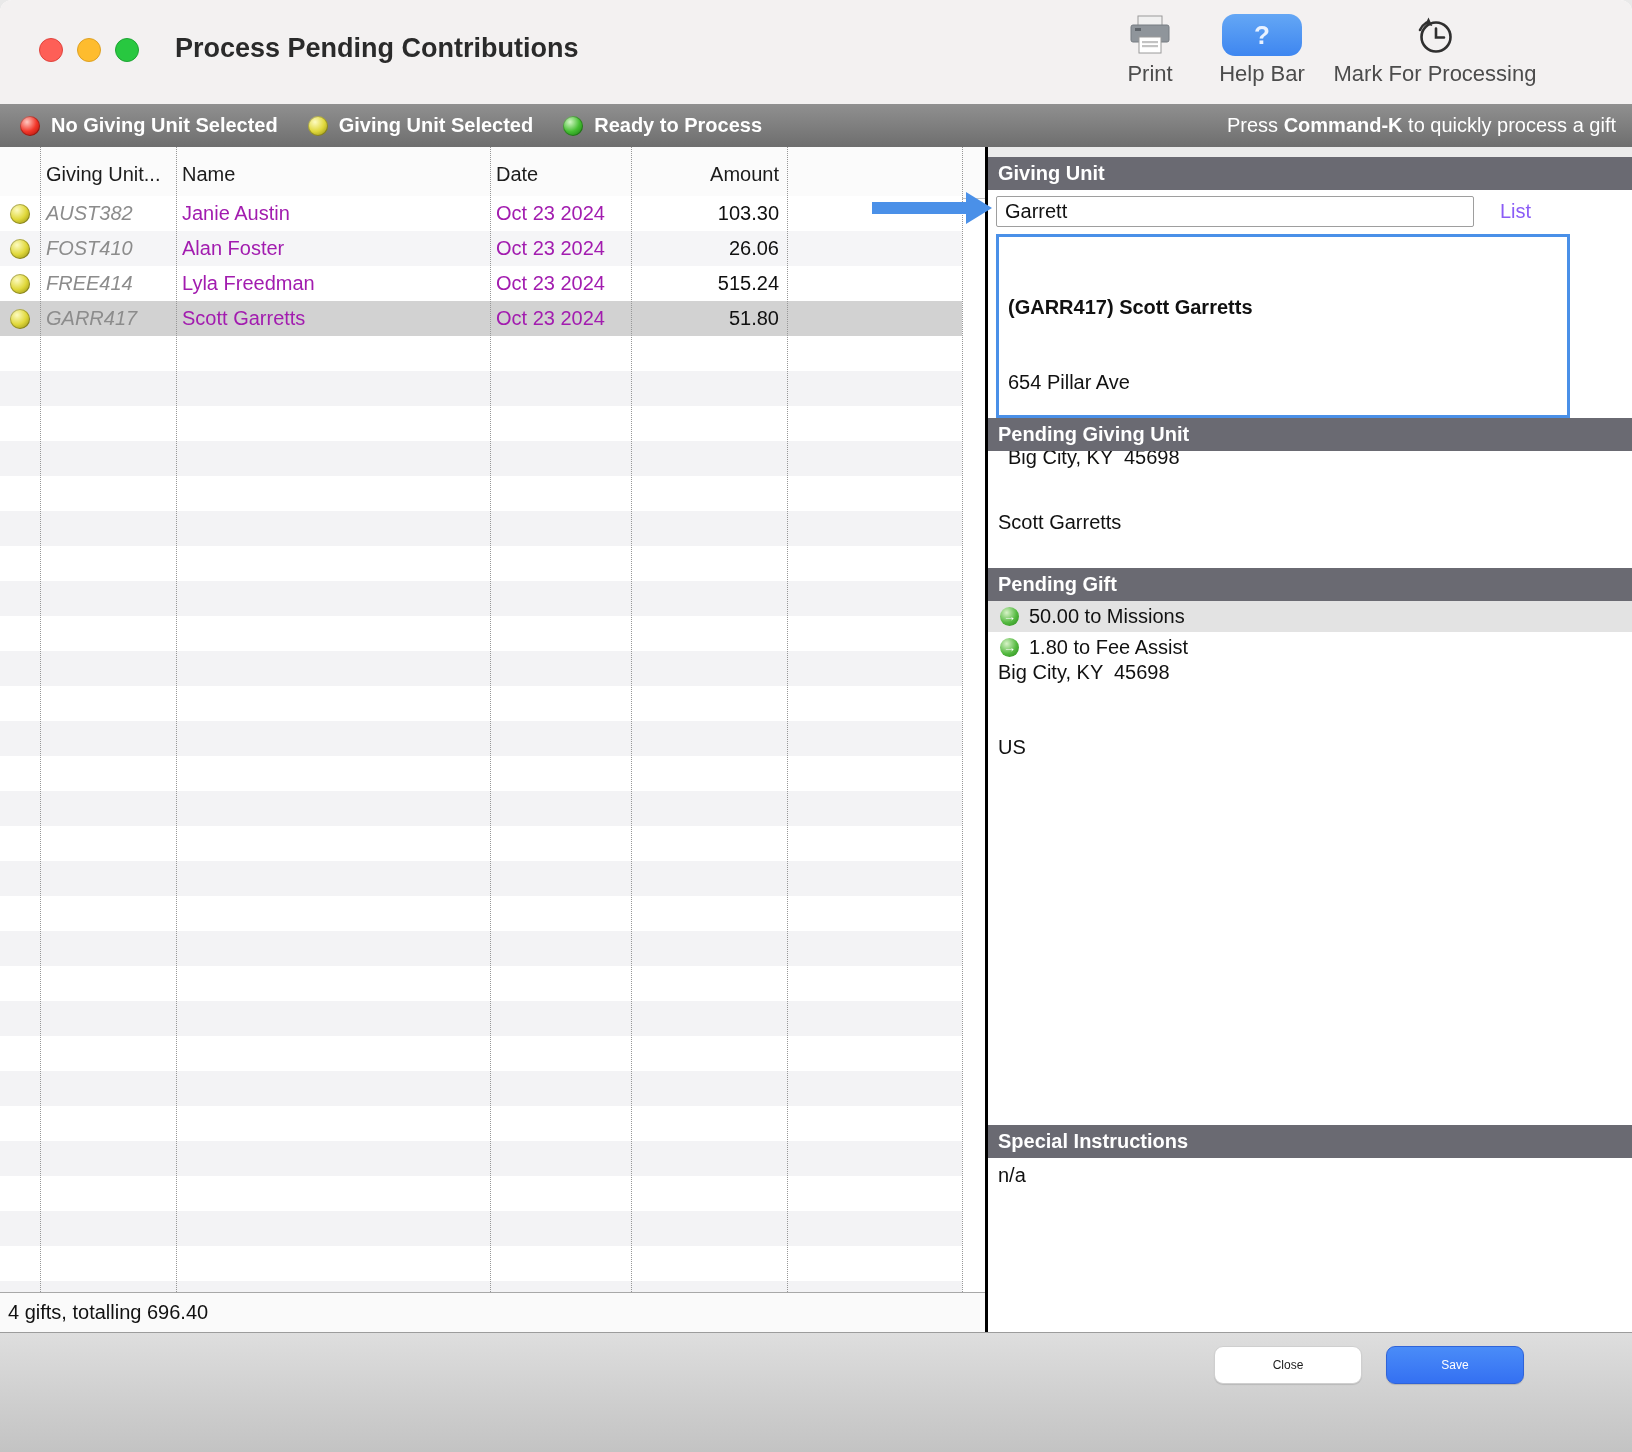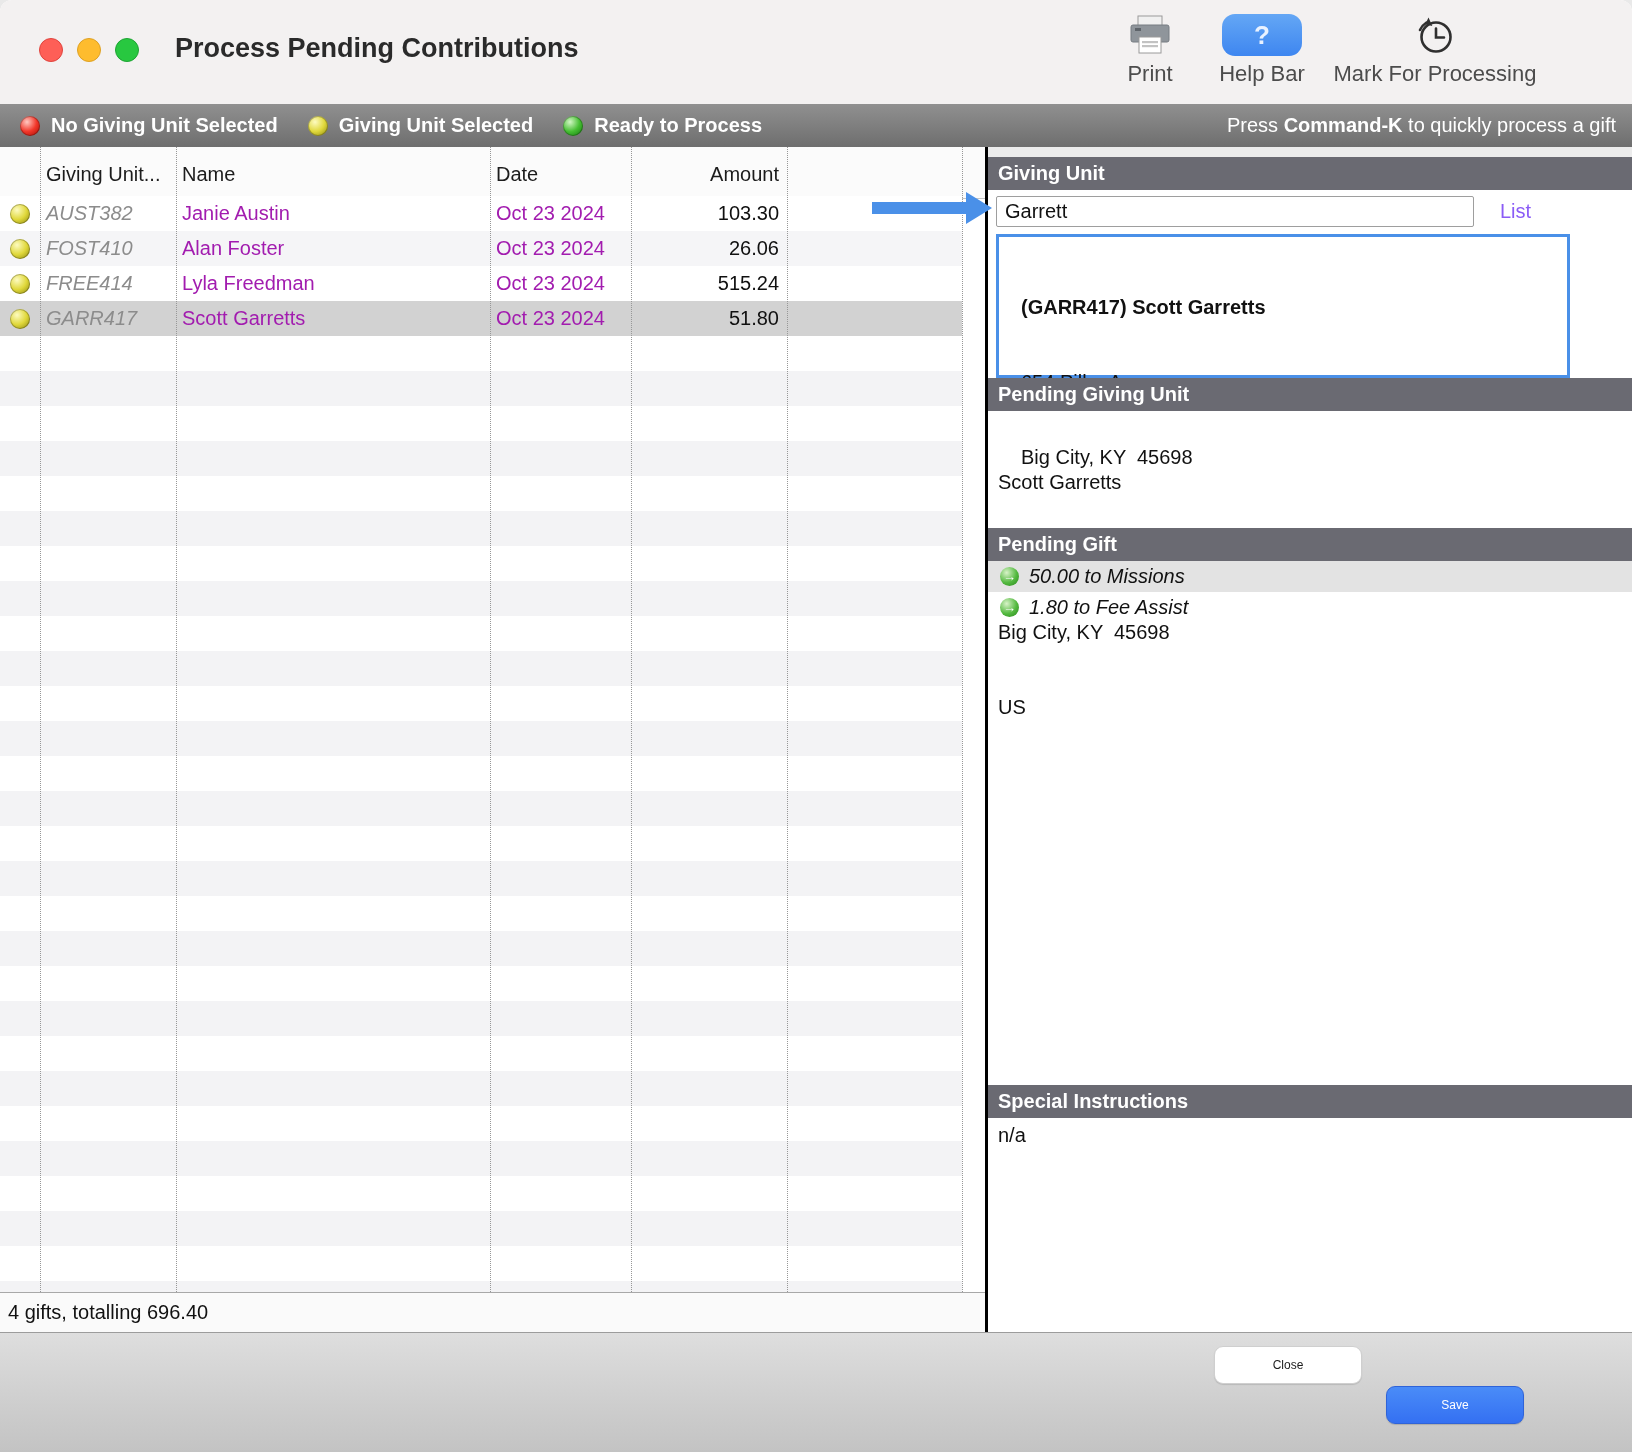--- a/index.html
+++ b/index.html
@@ -64,45 +64,45 @@
   
   .panel { position:absolute; left:985px; top:147px; width:647px; height:1185px;
            background:#fff; border-left:3px solid #000000; display:flex; flex-direction:column; }
   .panel-gap { height:10px; background:#ececec; flex:none; }
   .sec-header { height:33px; flex:none; background:#6a6a72; color:#fff; font-size:20px;
                 font-weight:600; line-height:33px; padding-left:10px; }
   .search-row { height:42px; flex:none; display:flex; align-items:center; padding:0 14px 0 8px; }
   .search-input { width:478px; height:31px; border:1px solid #9e9e9e; border-radius:2px;
                   font-size:20px; padding:0 8px; font-family:inherit; color:#111; background:#fff; }
   .list-link { margin-left:26px; color:#8b5cf6; font-size:20px; cursor:pointer; }
-  .result-box { flex:none; margin:2px 62px 0 8px; height:144px; border:3px solid #4a90e8;
-                padding:8px 22px; font-size:20px; line-height:25px; white-space:pre-wrap; cursor:default; }
+  .result-box { flex:none; margin:2px 62px 0 8px; height:184px; border:3px solid #4a90e8;
+                padding:8px 9px; font-size:20px; line-height:25px; white-space:pre-wrap; cursor:default; }
   .result-title { font-weight:700; }
   .pgu-block { flex:none; height:117px; padding:9px 0 0 10px; font-size:20px; line-height:25px; white-space:pre-wrap; }
-  .gift-row { height:31px; flex:none; display:flex; align-items:center; gap:10px; padding-left:12px; font-size:20px;font-style:italic; }
+  .gift-row { height:31px; flex:none; display:flex; align-items:center; gap:10px; padding-left:12px; font-size:20px; }
   .gift-row.hl { background:#e3e3e3; }
   .gift-icon { width:19px; height:19px; border-radius:50%; flex:none;
                background:radial-gradient(circle at 35% 30%, #d8f3c8, #53b93f 55%, #2c8a1e 95%);
                color:#fff; font-size:13px; font-weight:700; line-height:19px; text-align:center; }
   .gift-icon::after { content:"→"; }
   .panel-spacer { height:462px; flex:none; }
   .si-block { padding:6px 10px; font-size:20px; }
 
   
   .arrow-anno { position:absolute; left:872px; top:190px; z-index:6; }
 
   
   .bottombar { position:absolute; left:0; top:1332px; width:100%; height:120px;
                background:linear-gradient(#dedede,#c3c3c3); border-top:1px solid #9c9c9c; }
   .btn { position:absolute; top:13px; height:38px; border-radius:9px; font-size:12px;
          font-family:inherit; cursor:pointer; }
   .btn.close { left:1214px; width:148px; background:#ffffff; color:#1c1c1c; border:1px solid #cfcfcf;
                box-shadow:0 1px 1px rgba(0,0,0,.12); }
   .btn.save { left:1386px; width:138px; background:linear-gradient(#4a8cf8,#3470f2); color:#fff;
-              border:1px solid #2f63d8; box-shadow:0 1px 1px rgba(0,0,0,.15);margin-top:40px; }
+              border:1px solid #2f63d8; box-shadow:0 1px 1px rgba(0,0,0,.15); }
 </style>
 </head>
 <body>
 
 <div class="window">
 
   <div class="titlebar">
     <div class="traffic">
       <span class="tl red"></span>
       <span class="tl yellow"></span>

